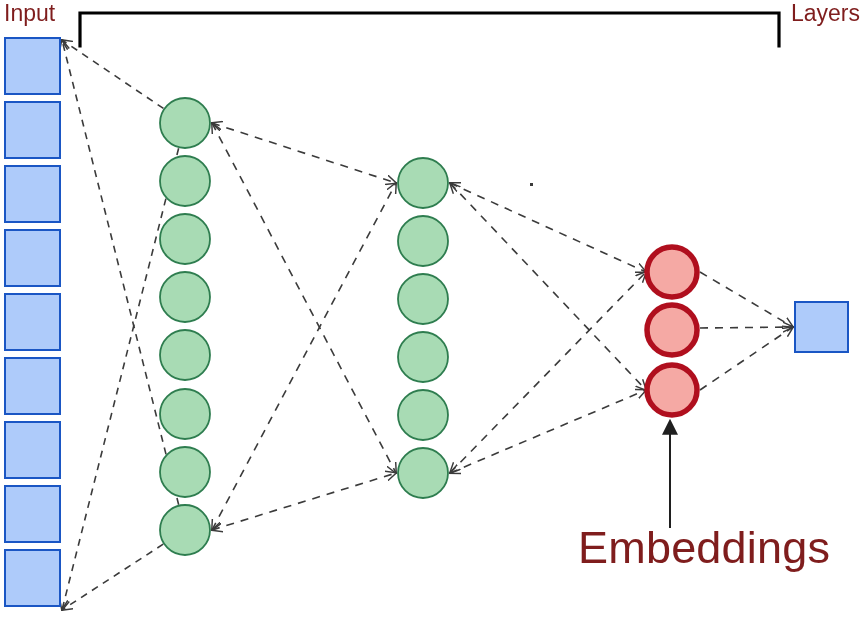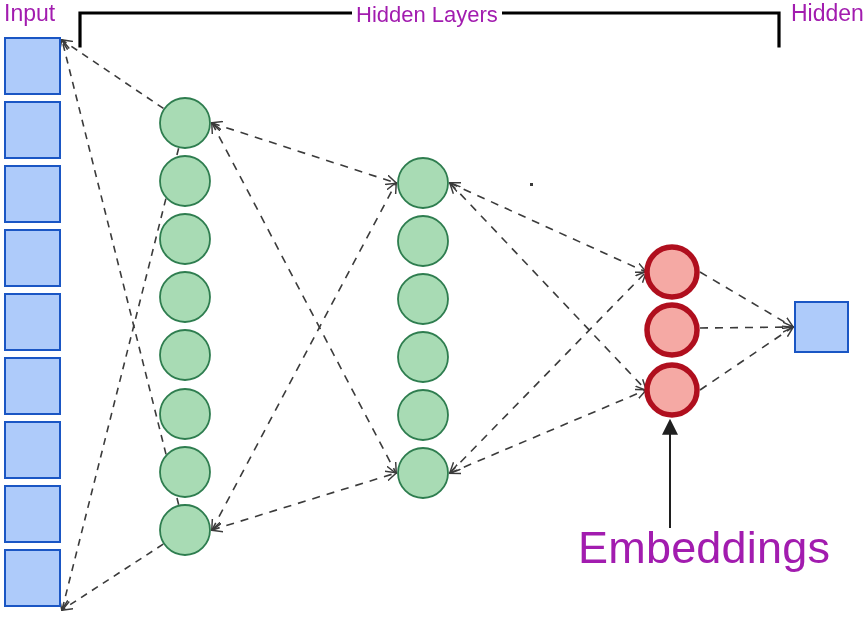--- a/index.html
+++ b/index.html
@@ -21,21 +21,21 @@
   }
   #diagram-svg {
     position: absolute;
     left: 0;
     top: 0;
     width: 865px;
     height: 619px;
   }
   .lbl {
     position: absolute;
-    color: #a21caf;
+    color: #7f1d1d;
     white-space: nowrap;
     line-height: 1;
   }
   #label-input {
     left: 4px;
     top: 2px;
     font-size: 23px;
   }
   #label-hidden {
     left: 352px;
@@ -145,17 +145,16 @@
     <g>
       <rect x="795" y="302" width="53" height="50" fill="#aecbfa" stroke="#1a56c4" stroke-width="2"></rect>
     </g>
 
     <g>
       <line x1="670" y1="528" x2="670" y2="422" stroke="#1f1f1f" stroke-width="2" marker-end="url(#arrow-solid)"></line>
     </g>
   </svg>
 
   <div class="lbl" id="label-input">Input</div>
-  <div class="lbl" id="label-hidden">Hidden Layers</div>
-  <div class="lbl" id="label-output">Hidden</div>
+  <div class="lbl" id="label-output">Layers</div>
   <div class="lbl" id="label-embeddings">Embeddings</div>
 
 </div>
 
 </body></html>

